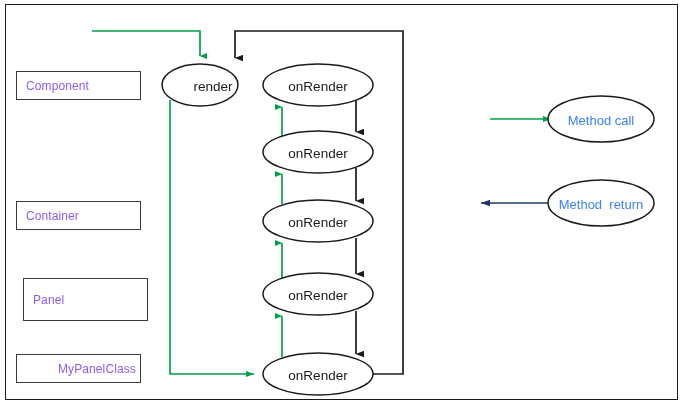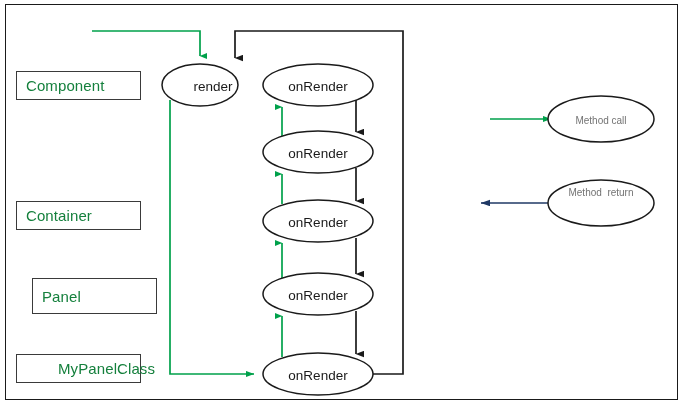--- a/index.html
+++ b/index.html
@@ -37,37 +37,37 @@
   .class-box {
     position: absolute;
     border: 1.6px solid #3a3a3a;
     background: #ffffff;
     box-sizing: border-box;
     display: flex;
     align-items: center;
     padding-left: 9px;
   }
   .class-box span {
-    font-size: 15px;
-    color: #15803d;
+    font-size: 12px;
+    color: #8b5cf6;
     letter-spacing: 0.1px;
     white-space: nowrap;
   }
   .node-label {
     position: absolute;
     font-size: 13.5px;
     color: #1a1a1a;
     white-space: nowrap;
     transform: translate(-50%, -50%);
     pointer-events: none;
   }
   .legend-label {
     position: absolute;
-    font-size: 10px;
-    color: #737373;
+    font-size: 13px;
+    color: #3b82f6;
     white-space: nowrap;
     transform: translate(-50%, -50%);
     pointer-events: none;
   }
   ellipse.node {
     fill: #ffffff;
     stroke: #1a1a1a;
     stroke-width: 1.5;
   }
 </style>
@@ -151,30 +151,30 @@
     <ellipse class="node" cx="601" cy="119" rx="53" ry="23"></ellipse>
     <ellipse class="node" cx="601" cy="203" rx="53" ry="23"></ellipse>
   </svg>
 
   <div class="class-box" style="left:16px; top:71px; width:125px; height:29px;">
     <span>Component</span>
   </div>
   <div class="class-box" style="left:16px; top:201px; width:125px; height:29px;">
     <span>Container</span>
   </div>
-  <div class="class-box" style="left:32px; top:278px; width:125px; height:36px;">
+  <div class="class-box" style="left:23px; top:278px; width:125px; height:43px;">
     <span>Panel</span>
   </div>
   <div class="class-box" style="left:16px; top:354px; width:125px; height:29px;padding-left:41px;">
     <span>MyPanelClass</span>
   </div>
 
   <div class="node-label" style="left:200px; top:86px;margin-left:13px;">render</div>
   <div class="node-label" style="left:318px; top:86px;">onRender</div>
   <div class="node-label" style="left:318px; top:153px;">onRender</div>
   <div class="node-label" style="left:318px; top:222px;">onRender</div>
   <div class="node-label" style="left:318px; top:295px;">onRender</div>
   <div class="node-label" style="left:318px; top:375px;">onRender</div>
 
   <div class="legend-label" style="left:601px; top:120px;">Method call</div>
-  <div class="legend-label" style="left:601px; top:192px; white-space:pre;">Method  return</div>
+  <div class="legend-label" style="left:601px; top:204px; white-space:pre;">Method  return</div>
 
 </div>
 
 </body></html>

